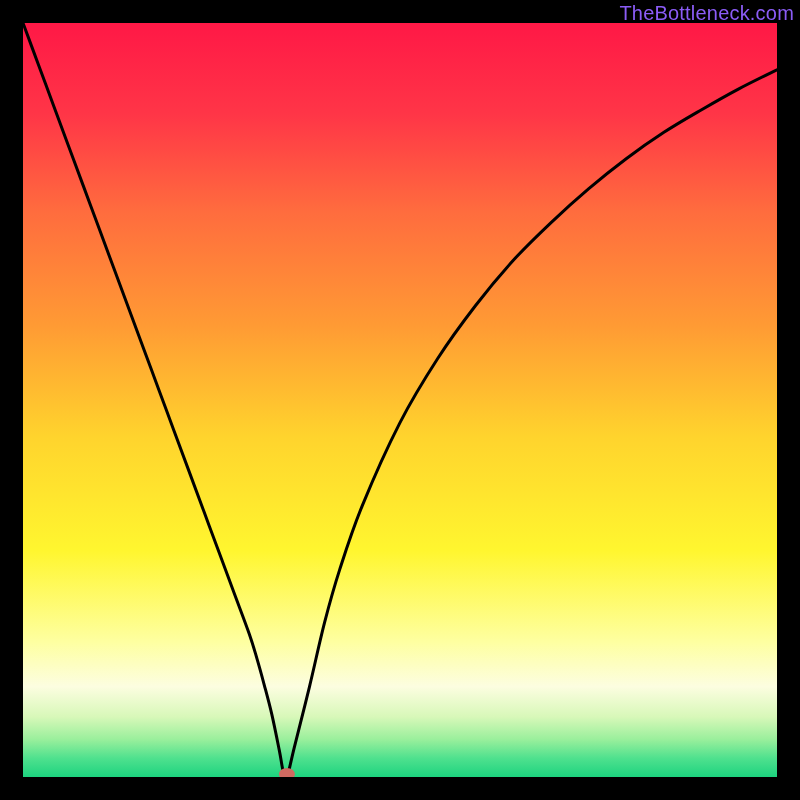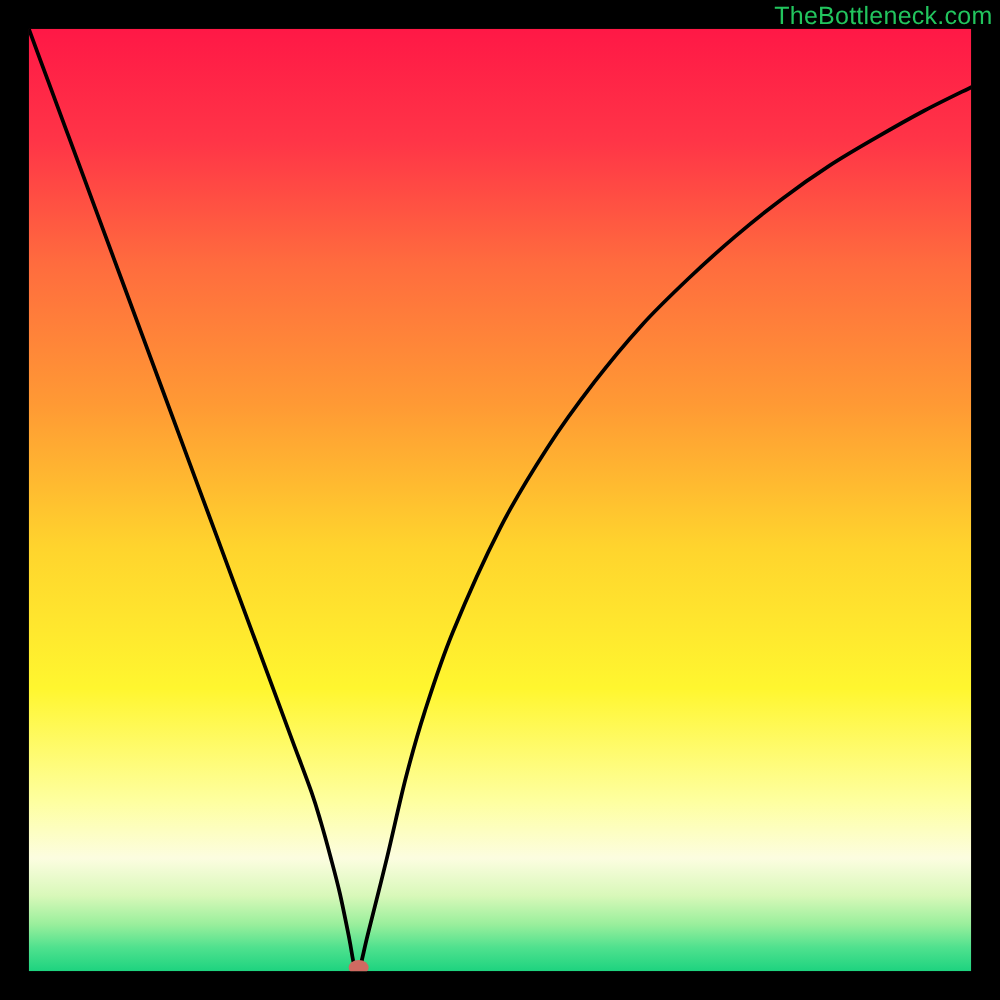--- a/index.html
+++ b/index.html
@@ -23,21 +23,21 @@
     position: absolute;
     left: 0;
     top: 0;
     width: 754px;
     height: 754px;
   }
   .watermark {
     position: absolute;
     top: 2px;
     right: 6px;
-    color: #22c55e;
+    color: #8b5cf6;
     font-size: 20px;
     font-weight: 400;
     letter-spacing: 0.2px;
     user-select: none;
   }
 </style>
 </head>
 <body>
 
 <div class="frame">

